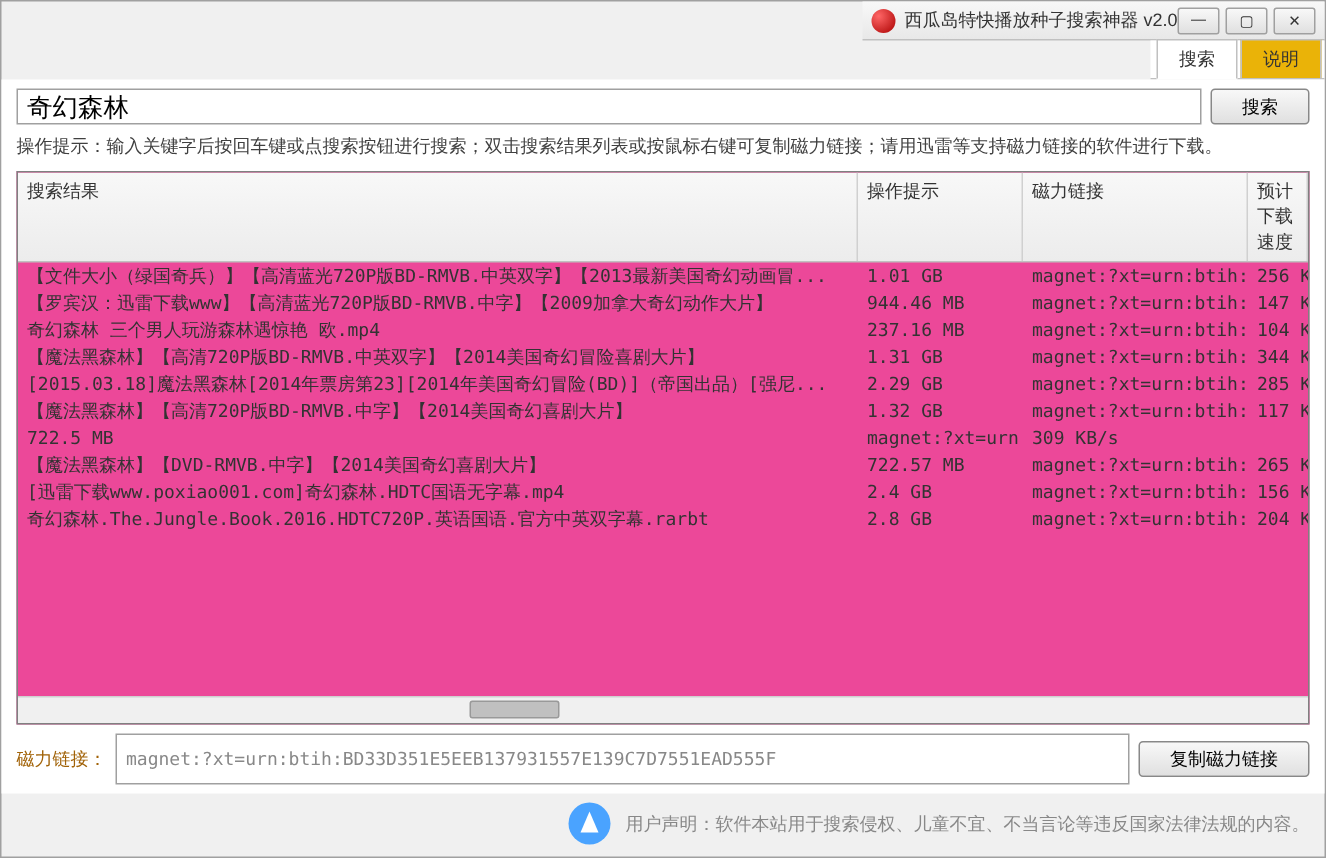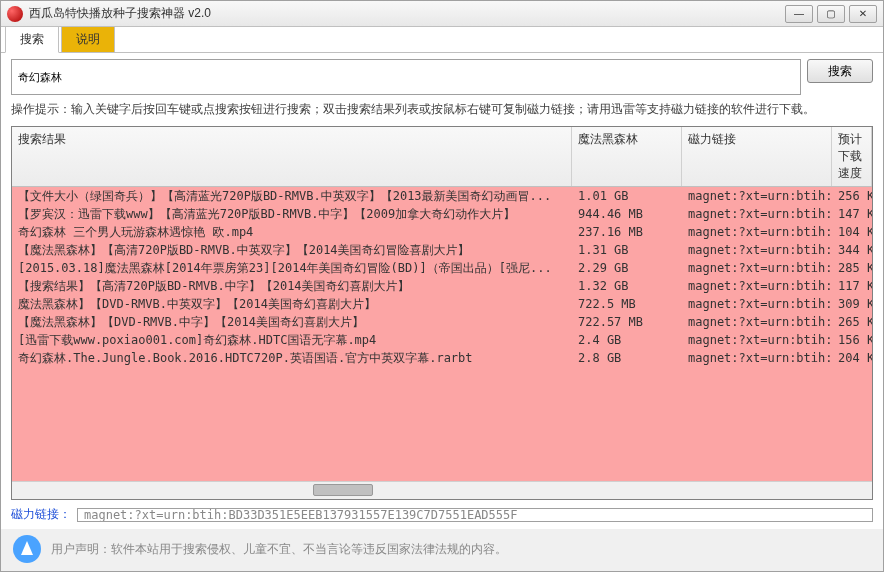--- a/index.html
+++ b/index.html
@@ -1,42 +1,42 @@
 <!DOCTYPE html>
 <html><head>
 <meta charset="utf-8">
 <style>
 * { box-sizing: border-box; margin: 0; padding: 0; }
 body { font-family: "Microsoft YaHei", SimSun, Arial, sans-serif; font-size: 12px; background: #fff; color: #333; }
-.window { width: 884px; height: 572px; border: 1px solid #a0a0a0; background: #f0f0f0; display: flex; flex-direction: column; }
+.window { width: 884px; height: 572px; border: 1px solid #a0a0a0; background: #f0f0f0; display: flex; flex-direction: column; align-items: flex-end; }
 .titlebar { height: 26px; background: linear-gradient(#f8f8f8,#e8e8e8); border-bottom: 1px solid #c0c0c0; display: flex; align-items: center; padding: 0 6px; }
 .titlebar .icon { width: 16px; height: 16px; border-radius: 50%; background: radial-gradient(circle at 30% 30%, #ff6666, #aa0000); margin-right: 6px; }
 .titlebar .title { flex: 1; font-size: 12px; color: #333; }
 .winbtns { display: flex; gap: 4px; }
 .winbtn { width: 28px; height: 18px; border: 1px solid #a0a0a0; background: linear-gradient(#f8f8f8,#e0e0e0); border-radius: 2px; display: flex; align-items: center; justify-content: center; cursor: pointer; font-size: 10px; font-family: Arial; }
 .tabs { height: 26px; background: #fff; border-bottom: 1px solid #c0c0c0; display: flex; align-items: flex-end; padding-left: 4px; }
 .tab { padding: 4px 14px; border: 1px solid #c0c0c0; border-bottom: none; background: #eab308; margin-right: 2px; cursor: pointer; font-size: 12px; }
 .tab.active { background: #fff; border-bottom: 1px solid #fff; margin-bottom: -1px; }
 .content { flex: 1; background: #fff; display: flex; flex-direction: column; padding: 6px 10px; overflow: hidden; }
 .searchrow { display: flex; gap: 6px; margin-bottom: 6px; }
-.searchinput { flex: 1; height: 36px; border: 1px solid #a0a0a0; padding: 2px 6px; font-size: 11px; }
+.searchinput { flex: 1; height: 24px; border: 1px solid #a0a0a0; padding: 2px 6px; font-size: 17px; }
 .btn { height: 24px; padding: 0 20px; border: 1px solid #888; background: linear-gradient(#f8f8f8,#e0e0e0); cursor: pointer; font-size: 12px; border-radius: 3px; }
 .hint { color: #404040; font-size: 12px; margin-bottom: 8px; }
-.listwrap { flex: 1; border: 1px solid #808080; background: #fca5a5; display: flex; flex-direction: column; overflow: hidden; }
+.listwrap { flex: 1; border: 1px solid #808080; background: #ec4899; display: flex; flex-direction: column; overflow: hidden; }
 .cols { display: grid; grid-template-columns: 560px 110px 150px 1fr; }
 .listhead { background: linear-gradient(#f8f8f8,#ececec); border-bottom: 1px solid #c0c0c0; font-size: 12px; }
 .listhead .cell { padding: 4px 6px; border-right: 1px solid #d0d0d0; }
 .listbody { flex: 1; overflow-y: auto; font-family: SimSun, monospace; font-size: 12px; }
 .row { height: 18px; line-height: 18px; }
 .row .cell { padding: 0 6px; white-space: nowrap; overflow: hidden; text-overflow: clip; }
 .hscroll { height: 18px; background: #f0f0f0; border-top: 1px solid #d0d0d0; position: relative; }
 .hscroll .thumb { position: absolute; left: 35%; top: 2px; width: 60px; height: 12px; background: #c0c0c0; border: 1px solid #999; border-radius: 2px; }
 .magrow { display: flex; gap: 6px; align-items: center; margin-top: 6px; }
-.maglabel { color: #1d4ed8; font-size: 12px; }
-.maginput { flex: 1; height: 14px; border: 1px solid #a0a0a0; padding: 2px 6px; font-size: 12px; font-family: SimSun, monospace; background: #fff; color: #888; }
+.maglabel { color: #a16207; font-size: 12px; }
+.maginput { flex: 1; height: 34px; border: 1px solid #a0a0a0; padding: 2px 6px; font-size: 12px; font-family: SimSun, monospace; background: #fff; color: #888; }
 .footer { display: flex; align-items: center; gap: 8px; padding: 4px 10px 6px; color: #888; font-size: 12px; }
 .flogo { width: 32px; height: 32px; }
 .fbrand .cn { color: #0066cc; font-weight: bold; font-size: 14px; }
 .fbrand .en { color: #999; font-size: 10px; }
 </style>
 </head>
 <body>
 
 <div class="window">
   <div class="titlebar">
@@ -57,21 +57,21 @@
   <div class="content">
     <div class="searchrow">
       <input class="searchinput" value="奇幻森林" style="">
       <button class="btn">搜索</button>
     </div>
     <div class="hint">操作提示：输入关键字后按回车键或点搜索按钮进行搜索；双击搜索结果列表或按鼠标右键可复制磁力链接；请用迅雷等支持磁力链接的软件进行下载。</div>
 
     <div class="listwrap">
       <div class="listhead cols">
         <div class="cell">搜索结果</div>
-        <div class="cell">魔法黑森林</div>
+        <div class="cell">操作提示</div>
         <div class="cell">磁力链接</div>
         <div class="cell">预计下载速度</div>
       </div>
       <div class="listbody" id="listbody">
           <div class="row cols">
             <div class="cell">【文件大小（绿国奇兵）】【高清蓝光720P版BD-RMVB.中英双字】【2013最新美国奇幻动画冒...</div>
             <div class="cell">1.01 GB</div>
             <div class="cell">magnet:?xt=urn:btih:D5F79C1F...</div>
             <div class="cell">256 KB/s</div>
           </div>
@@ -93,27 +93,26 @@
             <div class="cell">magnet:?xt=urn:btih:E9977791...</div>
             <div class="cell">344 KB/s</div>
           </div>
           <div class="row cols">
             <div class="cell">[2015.03.18]魔法黑森林[2014年票房第23][2014年美国奇幻冒险(BD)]（帝国出品）[强尼...</div>
             <div class="cell">2.29 GB</div>
             <div class="cell">magnet:?xt=urn:btih:D35593DF...</div>
             <div class="cell">285 KB/s</div>
           </div>
           <div class="row cols">
-            <div class="cell">【搜索结果】【高清720P版BD-RMVB.中字】【2014美国奇幻喜剧大片】</div>
+            <div class="cell">【魔法黑森林】【高清720P版BD-RMVB.中字】【2014美国奇幻喜剧大片】</div>
             <div class="cell">1.32 GB</div>
             <div class="cell">magnet:?xt=urn:btih:C73A7B37...</div>
             <div class="cell">117 KB/s</div>
           </div>
           <div class="row cols">
-            <div class="cell">魔法黑森林】【DVD-RMVB.中英双字】【2014美国奇幻喜剧大片】</div>
             <div class="cell">722.5 MB</div>
             <div class="cell">magnet:?xt=urn:btih:5B595B8E...</div>
             <div class="cell">309 KB/s</div>
           </div>
           <div class="row cols">
             <div class="cell">【魔法黑森林】【DVD-RMVB.中字】【2014美国奇幻喜剧大片】</div>
             <div class="cell">722.57 MB</div>
             <div class="cell">magnet:?xt=urn:btih:1D3E1993...</div>
             <div class="cell">265 KB/s</div>
           </div>
@@ -131,20 +130,21 @@
           </div>
         </div>
       <div class="hscroll">
         <div class="thumb"></div>
       </div>
     </div>
 
     <div class="magrow">
       <span class="maglabel">磁力链接：</span>
       <input class="maginput" value="magnet:?xt=urn:btih:BD33D351E5EEB137931557E139C7D7551EAD555F" style="">
+      <button class="btn">复制磁力链接</button>
     </div>
   </div>
 
   <div class="footer">
     <svg class="flogo" viewBox="0 0 32 32">
         <circle cx="16" cy="16" r="14" fill="#4aa3ff"></circle>
         <path d="M10 22 L16 8 L22 22 Z" fill="#fff"></path>
       </svg>
     <div>用户声明：软件本站用于搜索侵权、儿童不宜、不当言论等违反国家法律法规的内容。</div>
   </div>

